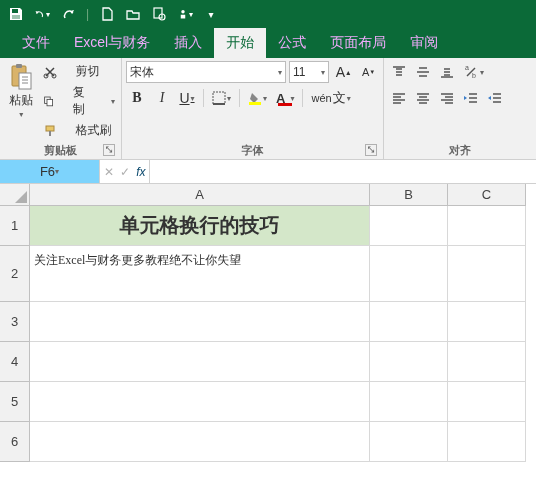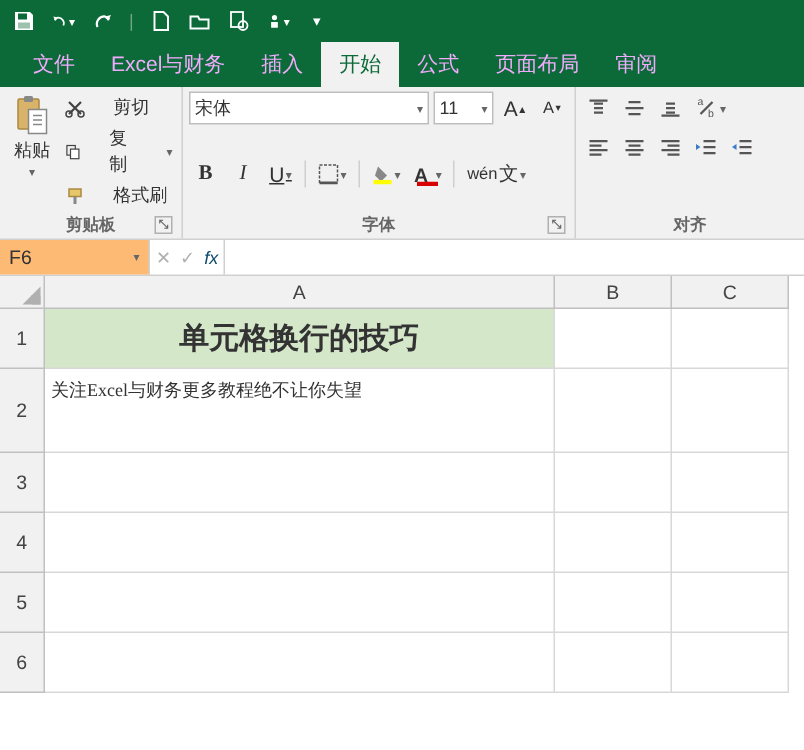--- a/index.html
+++ b/index.html
@@ -23,21 +23,21 @@
   .font-group .row1 { display: flex; gap: 3px; align-items: center; margin-bottom: 4px; }
   .font-group .row2 { display: flex; gap: 3px; align-items: center; }
   .combo { background: #fff; border: 1px solid #bcbcbc; height: 22px; display: flex; align-items: center; padding: 0 3px; font-size: 12px; }
   .combo.font { width: 160px; justify-content: space-between; }
   .combo.size { width: 40px; justify-content: space-between; }
   .btn { height: 22px; min-width: 22px; display: inline-flex; align-items: center; justify-content: center; border: 1px solid transparent; cursor: pointer; padding: 0 2px; gap: 1px; }
   .sep { width: 1px; height: 18px; background: #cfcfcf; margin: 0 2px; }
   .align-group .rows { display: flex; flex-direction: column; gap: 4px; }
   .align-group .r { display: flex; gap: 2px; align-items: center; }
   .formula-bar { height: 24px; border-bottom: 1px solid #d0d0d0; display: flex; align-items: stretch; background: #fff; }
-  .namebox { width: 100px; border-right: 1px solid #d0d0d0; display: flex; align-items: center; padding: 0 6px; font-size: 13px; background: #fdba74; justify-content: space-between; }
+  .namebox { width: 100px; border-right: 1px solid #d0d0d0; display: flex; align-items: center; padding: 0 6px; font-size: 13px; background: #7dd3fc; justify-content: center; }
   .fb-btns { display: flex; align-items: center; border-right: 1px solid #d0d0d0; padding: 0 4px; gap: 6px; color: #b0b0b0; }
   .fb-input { flex: 1; padding: 0 6px; display: flex; align-items: center; font-size: 13px; color: #333; }
   .grid-area { display: flex; height: calc(500px - 28px - 30px - 102px - 24px); }
   .corner { width: 30px; height: 22px; background: #f1f1f1; border-right: 1px solid #c0c0c0; border-bottom: 1px solid #c0c0c0; position: relative; }
   .corner::after { content: ""; position: absolute; right: 2px; bottom: 2px; border: 6px solid transparent; border-right-color: #b0b0b0; border-bottom-color: #b0b0b0; }
   .col-headers { display: flex; height: 22px; }
   .col-h { background: #f1f1f1; border-right: 1px solid #c0c0c0; border-bottom: 1px solid #c0c0c0; text-align: center; font-size: 13px; color: #444; line-height: 22px; }
   .row-headers { width: 30px; }
   .row-h { background: #f1f1f1; border-right: 1px solid #c0c0c0; border-bottom: 1px solid #c0c0c0; text-align: center; font-size: 13px; color: #444; display: flex; align-items: center; justify-content: center; }
   .cells { position: relative; }
@@ -143,21 +143,21 @@
               <rect x="6" y="7" width="2" height="5" fill="#888"></rect>
             </svg>
           <span>格式刷</span>
         </div>
       </div>
     </div>
     <div class="group-label"><span>剪贴板</span><span class="launcher">⤡</span></div>
   </div>
 
   <div class="group font-group" style="width:262px">
-    <div class="group-body" style="flex-direction:column;gap:18px">
+    <div class="group-body" style="flex-direction:column;gap:0">
       <div class="row1">
         <div class="combo font">
           <span>宋体</span>
             <span class="dd-caret">▾</span>
         </div>
         <div class="combo size">
           <span>11</span>
             <span class="dd-caret">▾</span>
         </div>
         <span class="btn" style="font-size:14px">A<sup style="font-size:8px">▴</sup></span>

